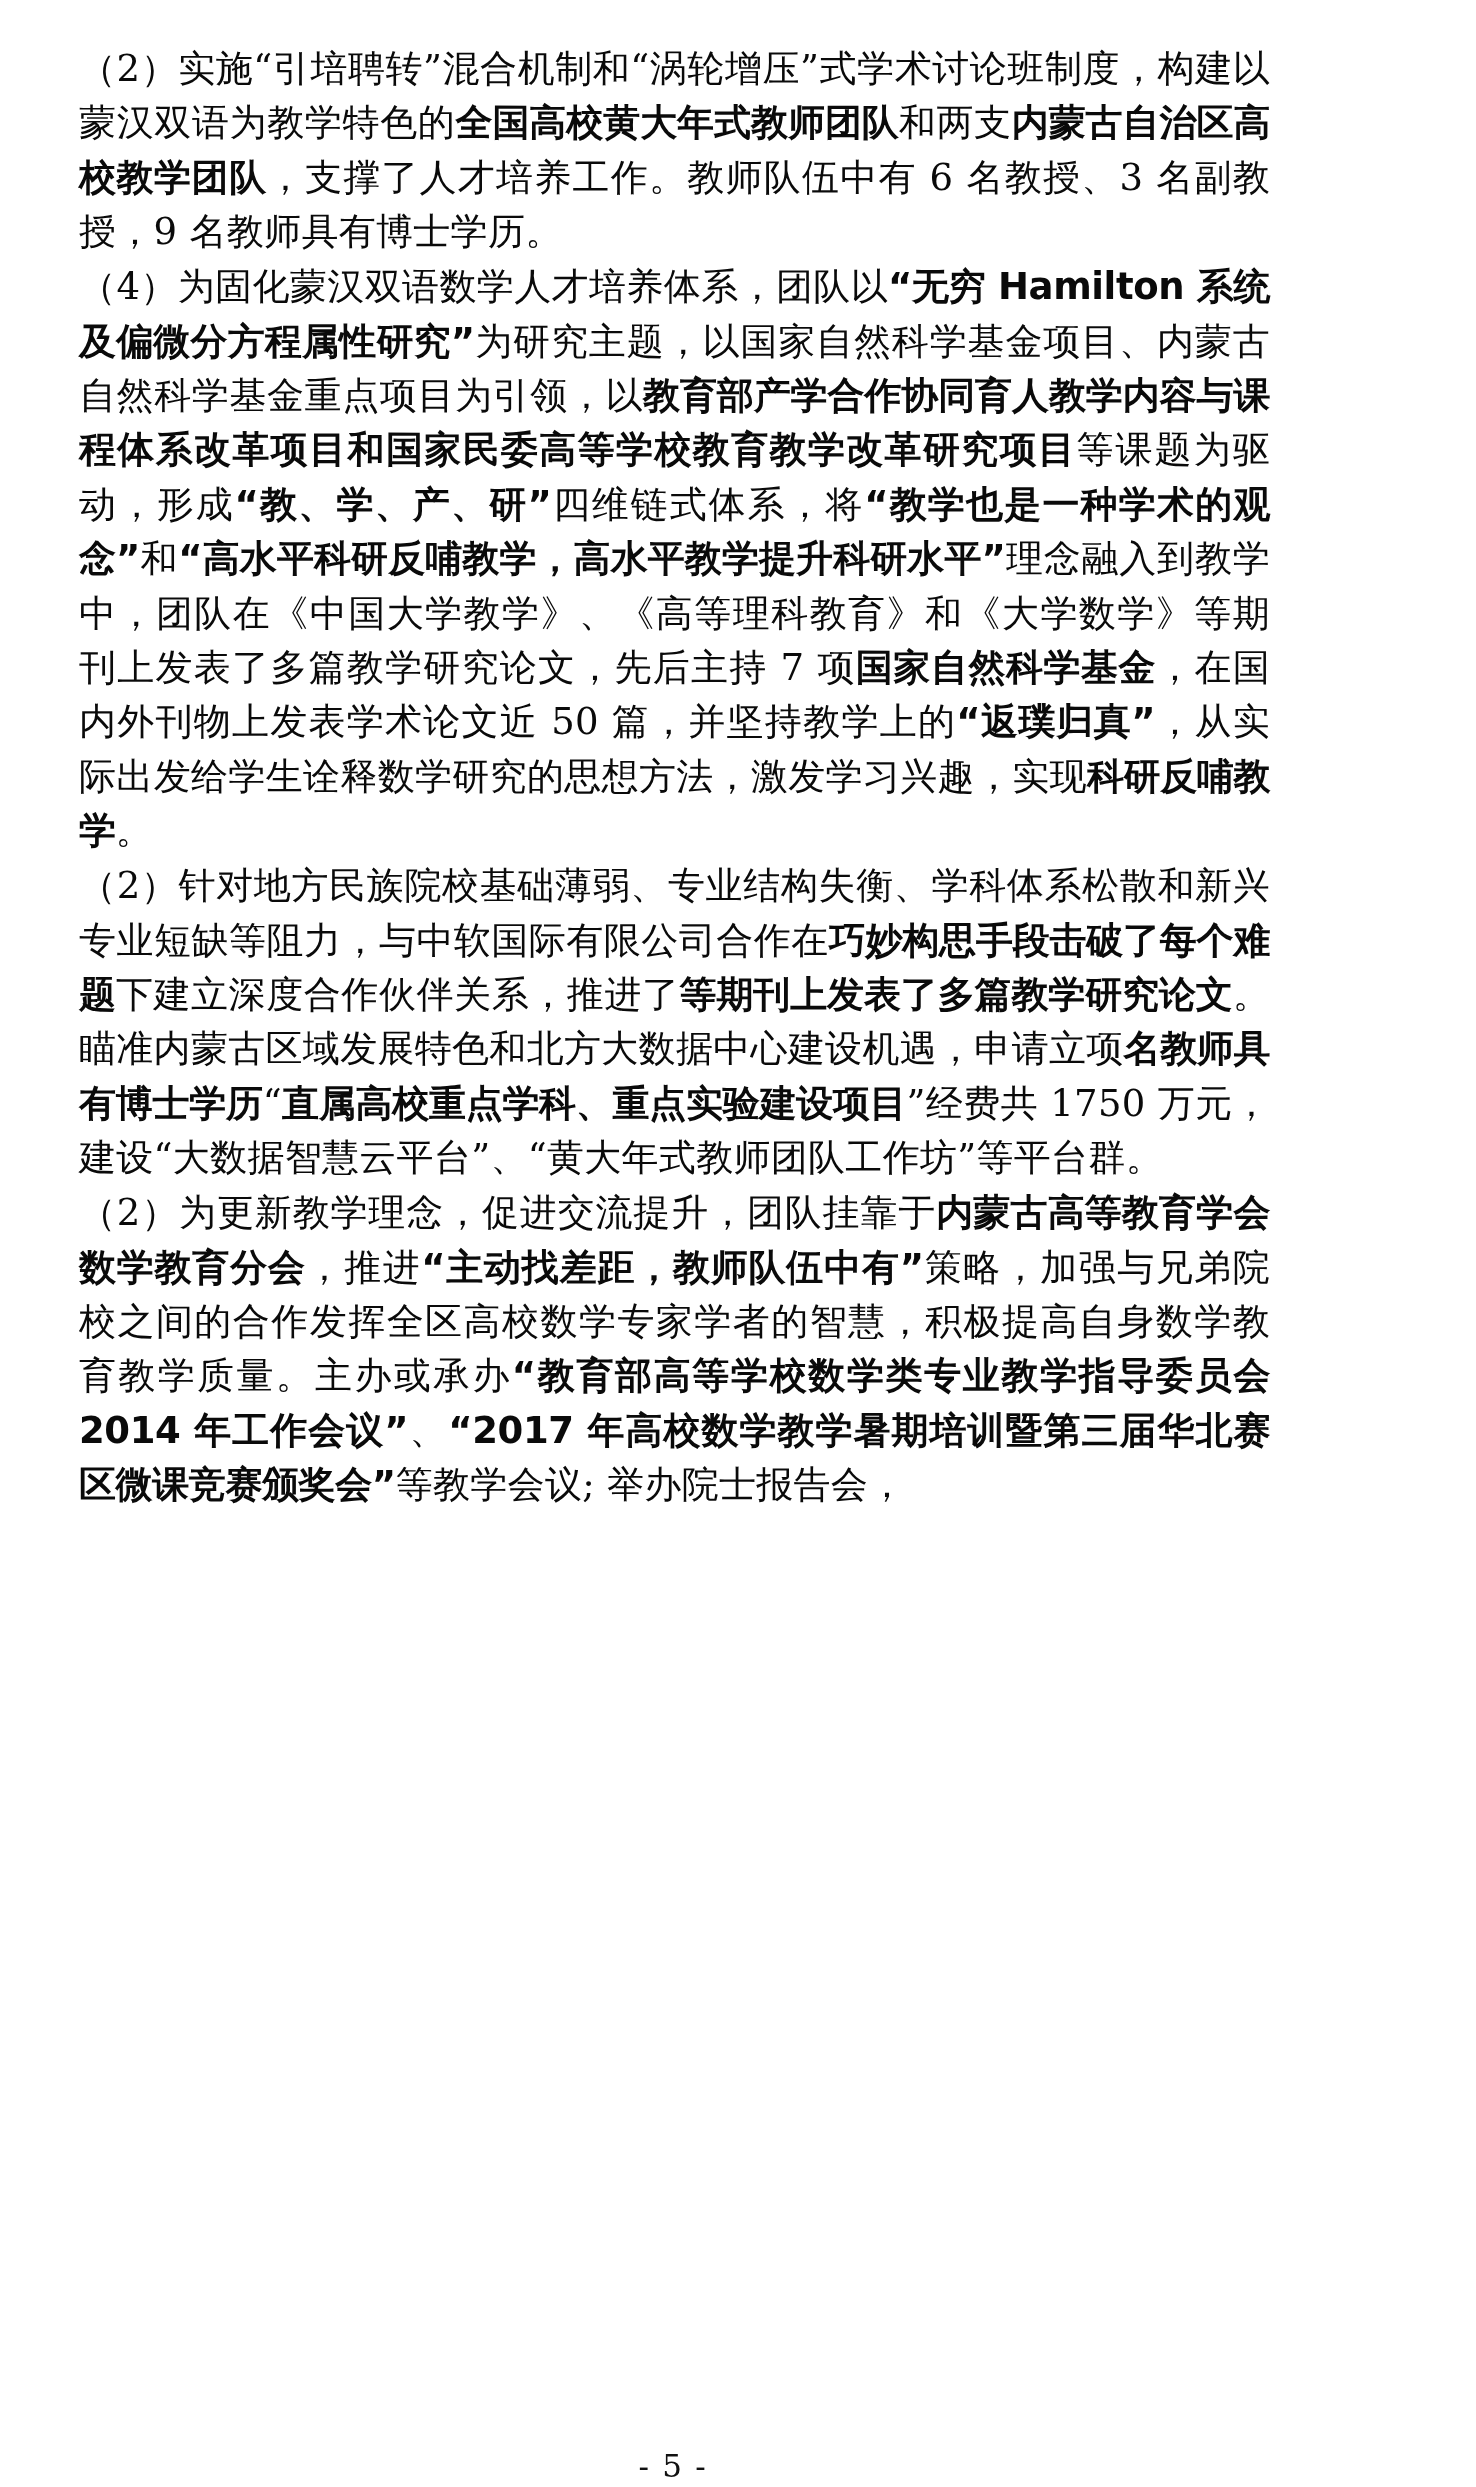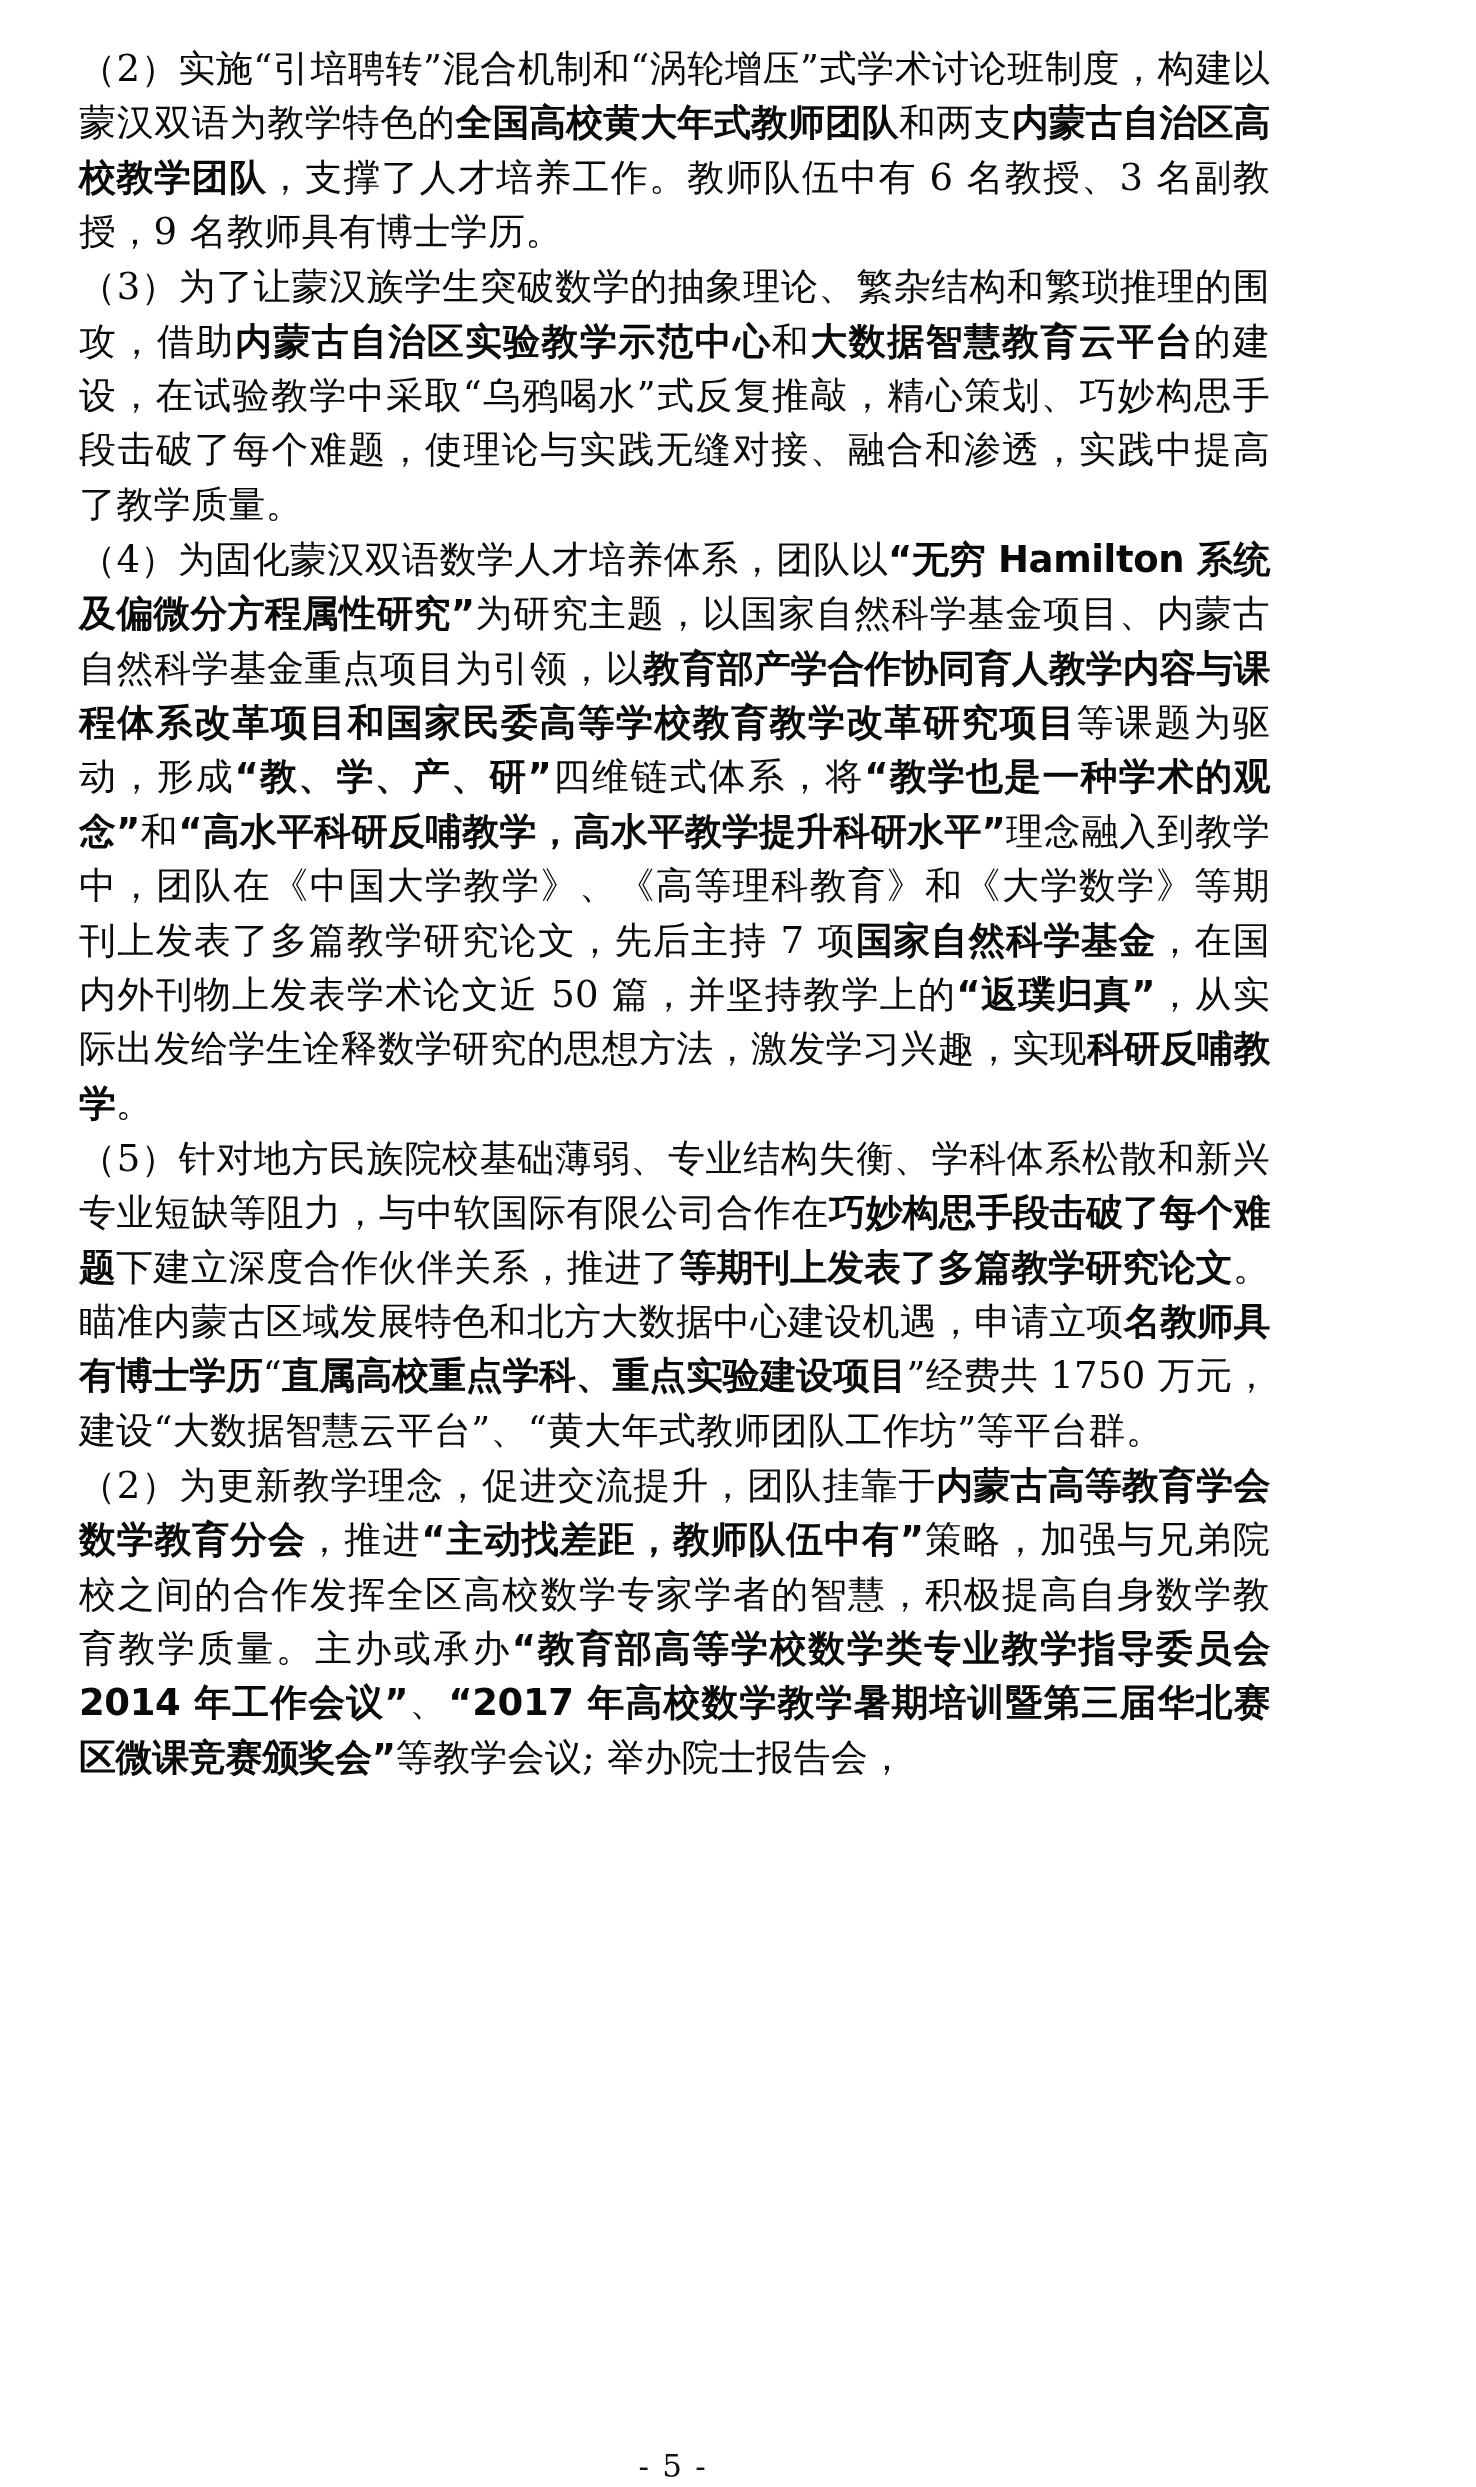--- a/index.html
+++ b/index.html
@@ -51,20 +51,19 @@
     color: #111;
     letter-spacing: 1.7px;
   }
 </style>
 </head>
 <body>
 
 <div class="page">
   <div class="doc-body">
     <p class="para"><span>（2）实施“引培聘转”混合机制和“涡轮增压”式学术讨论班制度，构建以蒙汉双语为教学特色的</span><span class="b">全国高校黄大年式教师团队</span><span>和两支</span><span class="b">内蒙古自治区高校教学团队</span><span>，支撑了人才培养工作。教师队伍中有 6 名教授、3 名副教授，9 名教师具有博士学历。</span></p>
-    <p class="para"><span>（3）为了让蒙汉族学生突破数学的抽象理论、繁杂结构和繁琐推理的围攻，借助</span><span class="b">内蒙古自治区实验教学示范中心</span><span>和</span><span class="b">大数据智慧教育云平台</span><span>的建设，在试验教学中采取“乌鸦喝水”式反复推敲，精心策划、巧妙构思手段击破了每个难题，使理论与实践无缝对接、融合和渗透，实践中提高了教学质量。</span></p>
     <p class="para"><span>（4）为固化蒙汉双语数学人才培养体系，团队以</span><span class="b">“无穷 Hamilton 系统及偏微分方程属性研究”</span><span>为研究主题，以国家自然科学基金项目、内蒙古自然科学基金重点项目为引领，以</span><span class="b">教育部产学合作协同育人教学内容与课程体系改革项目和国家民委高等学校教育教学改革研究项目</span><span>等课题为驱动，形成</span><span class="b">“教、学、产、研”</span><span>四维链式体系，将</span><span class="b">“教学也是一种学术的观念”</span><span>和</span><span class="b">“高水平科研反哺教学，高水平教学提升科研水平”</span><span>理念融入到教学中，团队在《中国大学教学》、《高等理科教育》和《大学数学》等期刊上发表了多篇教学研究论文，先后主持 7 项</span><span class="b">国家自然科学基金</span><span>，在国内外刊物上发表学术论文近 50 篇，并坚持教学上的</span><span class="b">“返璞归真”</span><span>，从实际出发给学生诠释数学研究的思想方法，激发学习兴趣，实现</span><span class="b">科研反哺教学</span><span>。</span></p>
-    <p class="para"><span>（5）针对地方民族院校基础薄弱、专业结构失衡、学科体系松散和新兴专业短缺等阻力，与中软国际有限公司合作在</span><span class="b">巧妙构思手段击破了每个难题</span><span>下建立深度合作伙伴关系，推进了</span><span class="b">等期刊上发表了多篇教学研究论文</span><span>。瞄准内蒙古区域发展特色和北方大数据中心建设机遇，申请立项</span><span class="b">名教师具有博士学历</span><span>“</span><span class="b">直属高校重点学科、重点实验建设项目</span><span>”经费共 1750 万元，建设“大数据智慧云平台”、“黄大年式教师团队工作坊”等平台群。</span></p>
+    <p class="para"><span>（2）针对地方民族院校基础薄弱、专业结构失衡、学科体系松散和新兴专业短缺等阻力，与中软国际有限公司合作在</span><span class="b">巧妙构思手段击破了每个难题</span><span>下建立深度合作伙伴关系，推进了</span><span class="b">等期刊上发表了多篇教学研究论文</span><span>。瞄准内蒙古区域发展特色和北方大数据中心建设机遇，申请立项</span><span class="b">名教师具有博士学历</span><span>“</span><span class="b">直属高校重点学科、重点实验建设项目</span><span>”经费共 1750 万元，建设“大数据智慧云平台”、“黄大年式教师团队工作坊”等平台群。</span></p>
     <p class="para"><span>（2）为更新教学理念，促进交流提升，团队挂靠于</span><span class="b">内蒙古高等教育学会数学教育分会</span><span>，推进</span><span class="b">“主动找差距，教师队伍中有”</span><span>策略，加强与兄弟院校之间的合作发挥全区高校数学专家学者的智慧，积极提高自身数学教育教学质量。主办或承办</span><span class="b">“教育部高等学校数学类专业教学指导委员会 2014 年工作会议”</span><span>、</span><span class="b">“2017 年高校数学教学暑期培训暨第三届华北赛区微课竞赛颁奖会”</span><span>等教学会议; 举办院士报告会，</span></p>
   </div>
   <div class="page-number">- 5 -</div>
 </div>
 
 
 </body></html>

